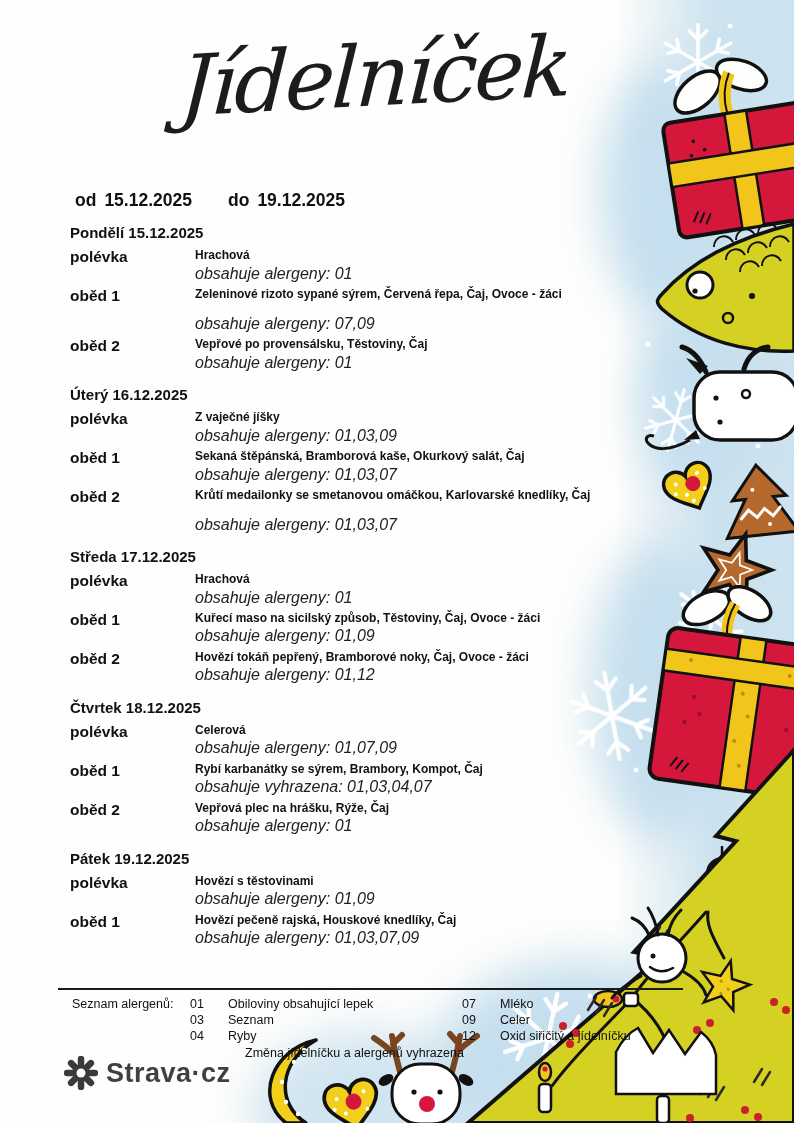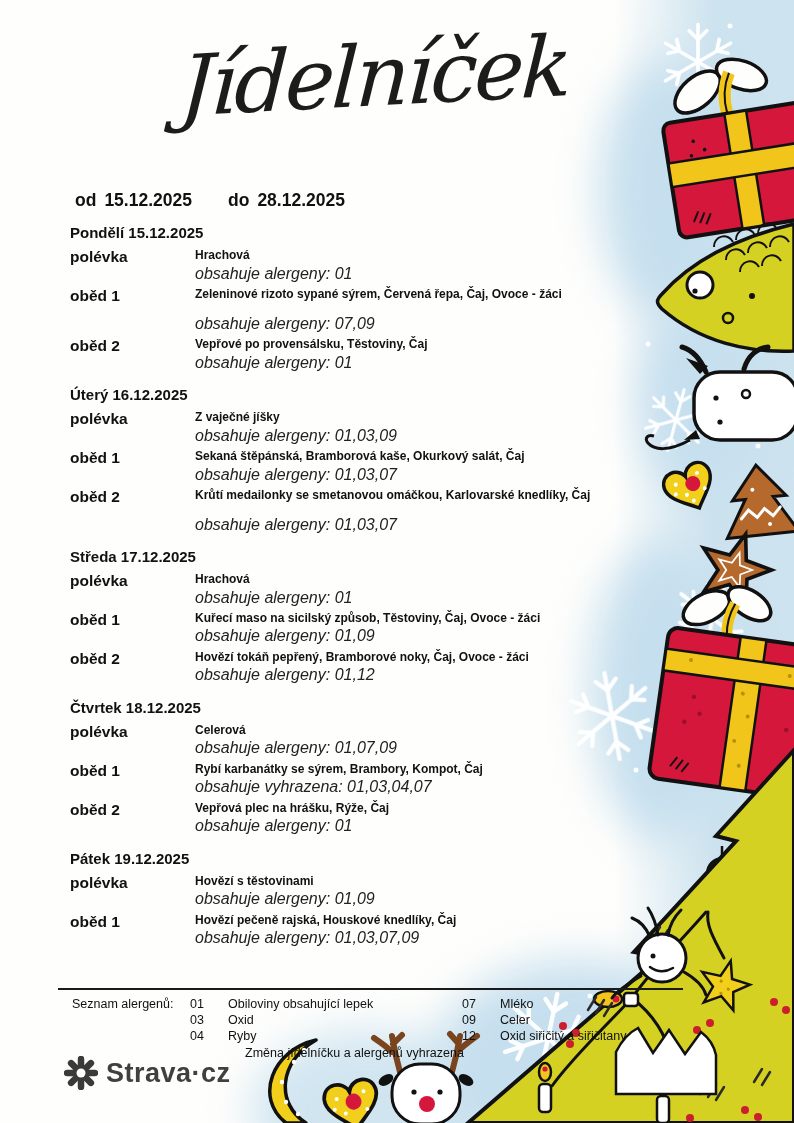--- a/index.html
+++ b/index.html
@@ -277,21 +277,21 @@
         <circle cx="14" cy="8" r="2"></circle>
           <circle cx="-18" cy="2" r="2"></circle>
         </g>
     </g>
   </svg>
 
   <div class="content">
     <div class="script-title">Jídelníček</div>
 
     <div class="daterange">
-      <span>od</span><span>15.12.2025</span><span class="gap2">do</span><span>28.12.2025</span>
+      <span>od</span><span>15.12.2025</span><span class="gap2">do</span><span>19.12.2025</span>
     </div>
 
     <div class="days">
 
       <section class="day">
         <h2>Pondělí 15.12.2025</h2>
         <div class="row">
           <div class="lbl">polévka</div>
           <div class="dish">
               <div class="dname">Hrachová</div>
@@ -413,28 +413,28 @@
   <div class="rule"></div>
 
   <div class="alglist">
     <div>Seznam alergenů:</div>
     <div>01</div>
     <div>Obiloviny obsahující lepek</div>
     <div>07</div>
     <div>Mléko</div>
     <div></div>
     <div>03</div>
-    <div>Oxid</div>
+    <div>Seznam</div>
     <div>09</div>
     <div>Celer</div>
     <div></div>
     <div>04</div>
     <div>Ryby</div>
     <div>12</div>
-    <div>Oxid siřičitý a siřičitany</div>
+    <div>Oxid siřičitý a jídelníčku</div>
   </div>
 
   <div class="disclaimer">Změna jídelníčku a alergenů vyhrazena</div>
 
   <div class="brand">
     <svg width="34" height="34" viewBox="0 0 34 34">
       <g stroke="#3a3a3a" stroke-width="6.5" stroke-linecap="round">
         <path d="M17,3 L17,13 M17,21 L17,31 M3,17 L13,17 M21,17 L31,17"></path>
         <path d="M7.1,7.1 L13.5,13.5 M20.5,20.5 L26.9,26.9 M7.1,26.9 L13.5,20.5 M20.5,13.5 L26.9,7.1"></path>
       </g>

